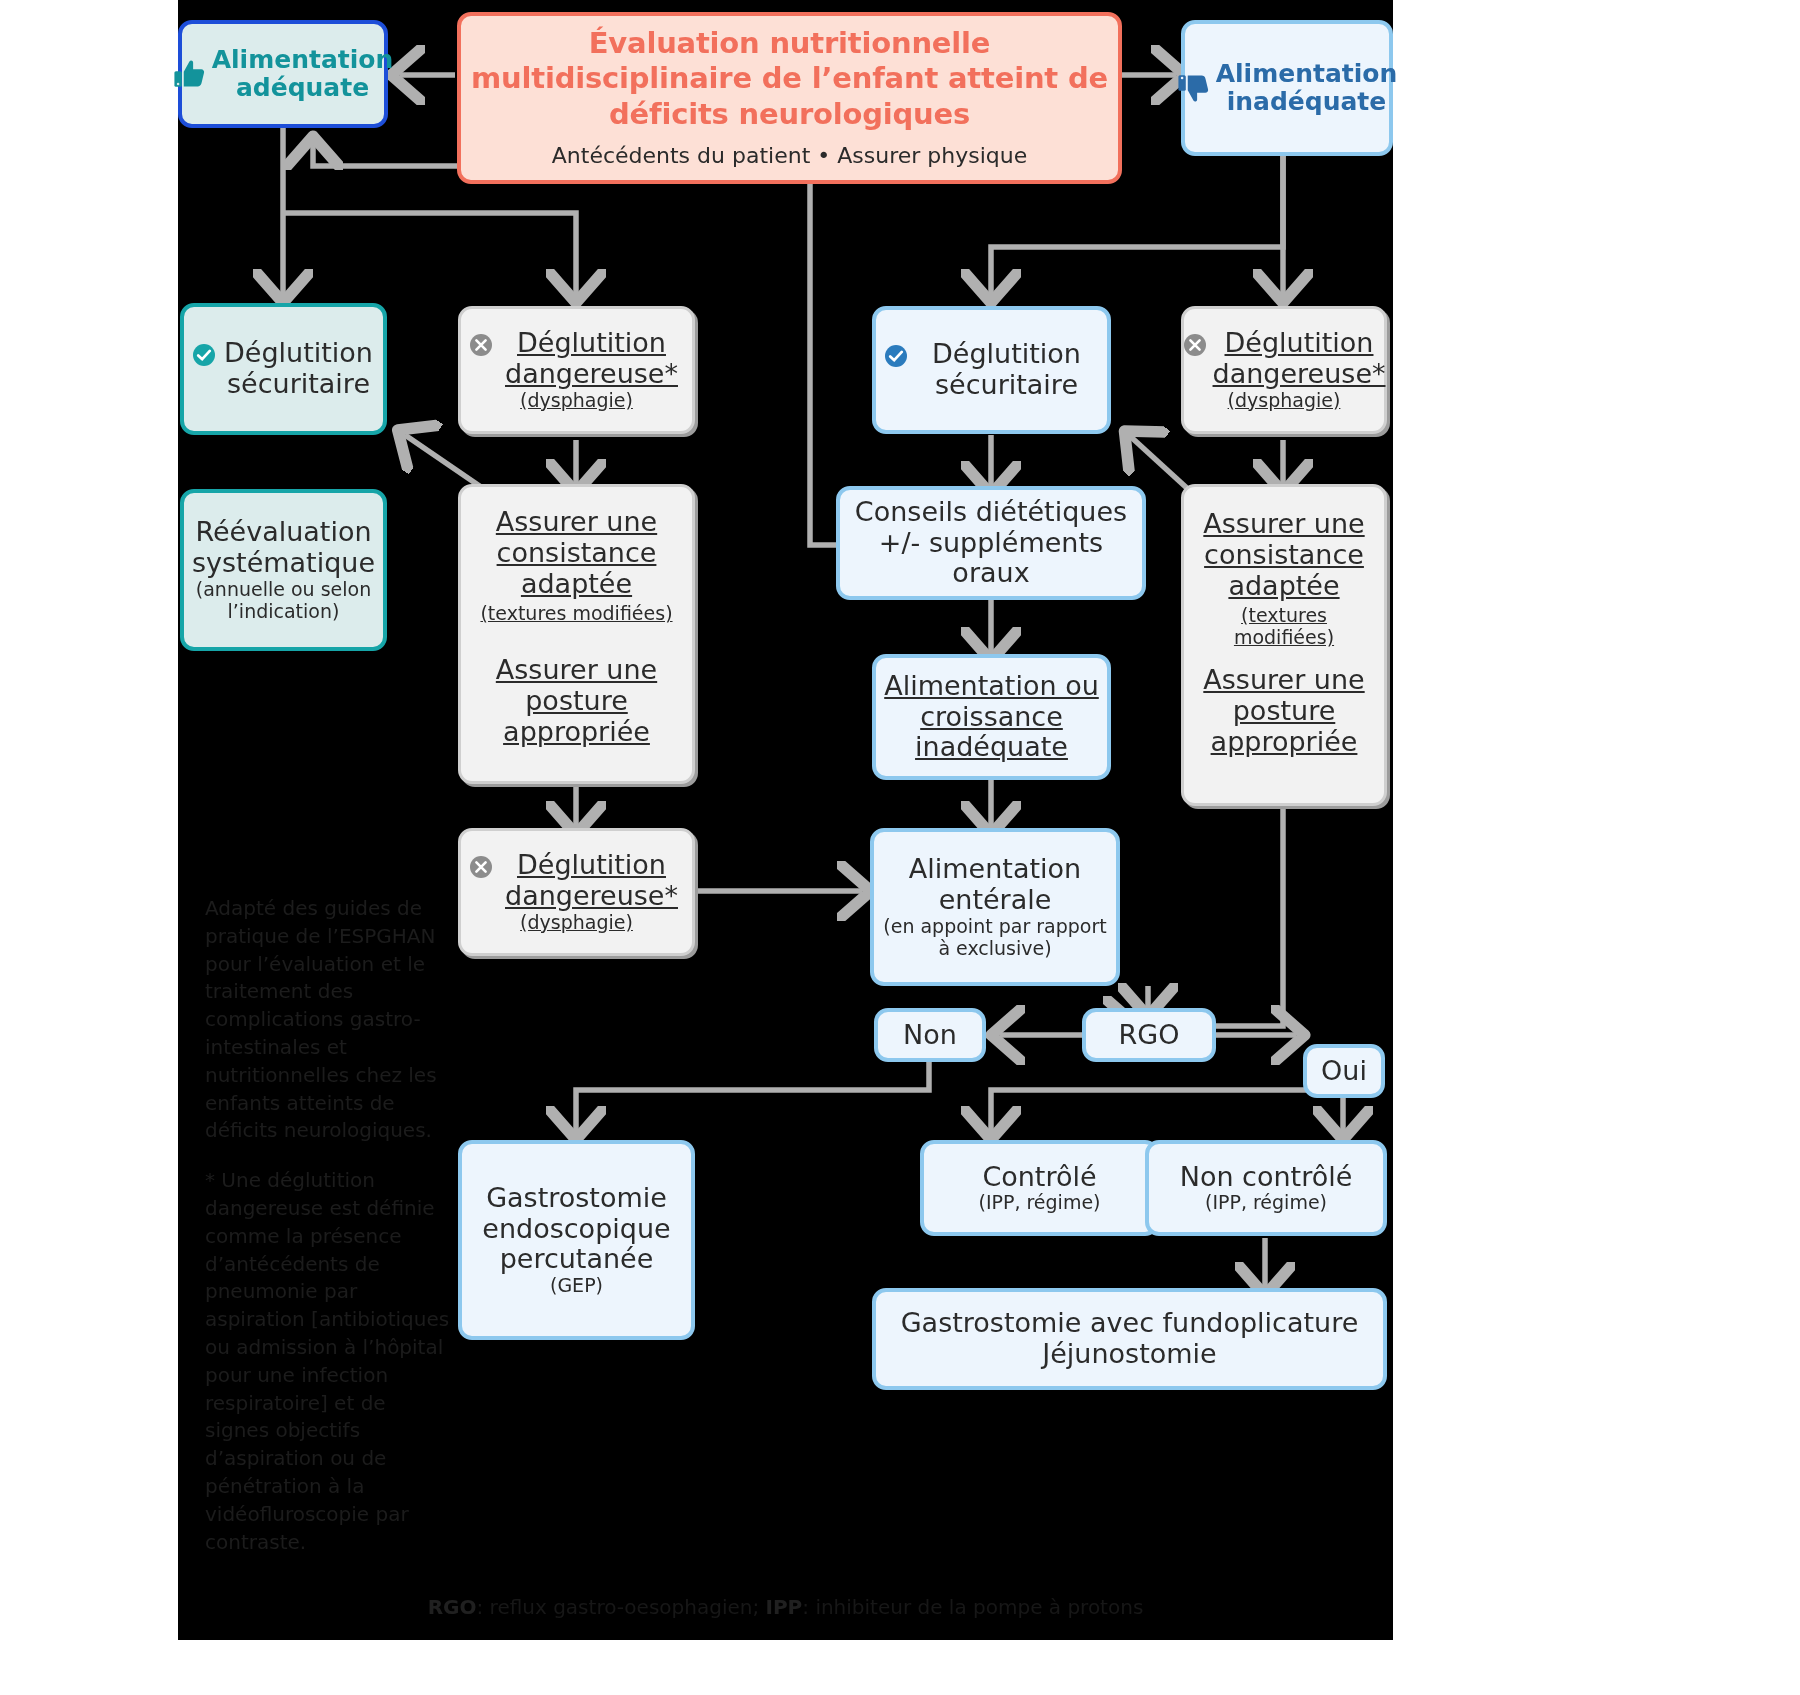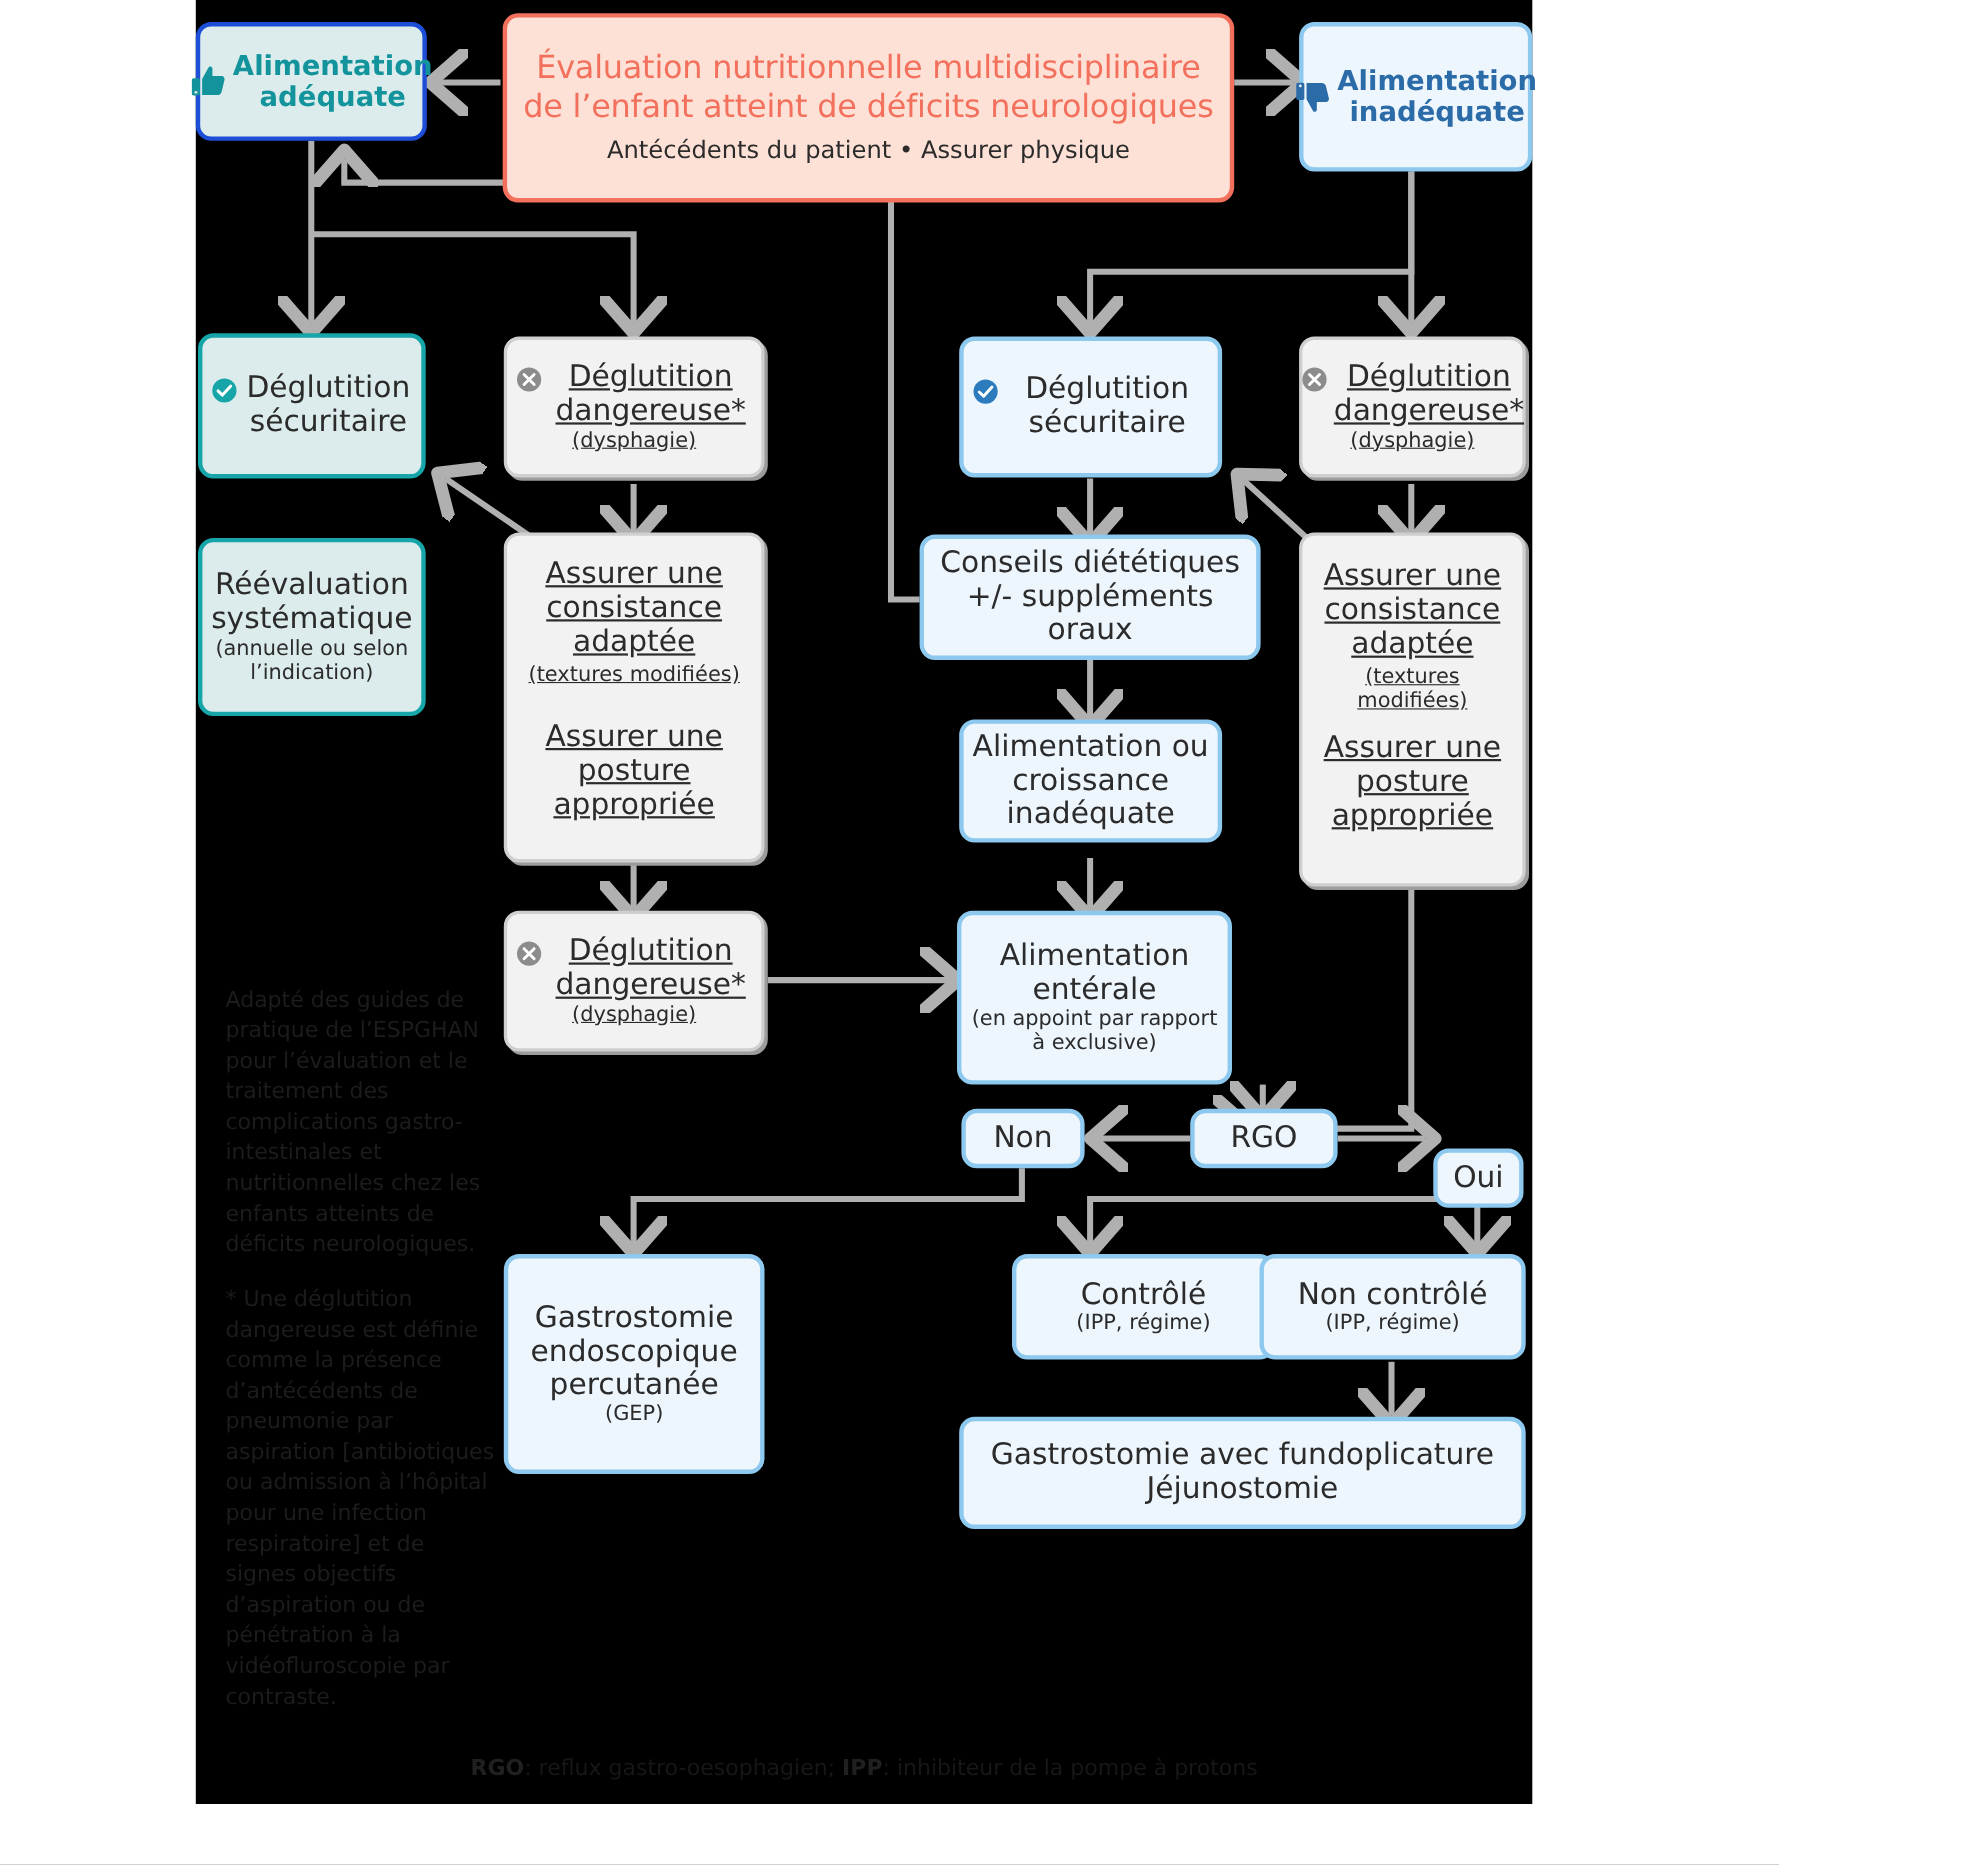--- a/index.html
+++ b/index.html
@@ -18,21 +18,21 @@
   .blue{background:#edf5fd;border:4px solid #8dc8ee;color:#2b2b2b;}
   .blue-head{background:#edf5fd;border:4px solid #8dc8ee;color:#2b6ba8;font-weight:bold;}
   
   .grey{background:#f2f2f2;border:3px solid #cfcfcf;color:#2b2b2b;box-shadow:3px 3px 0 0 #9c9c9c;text-decoration:underline;}
   
   .salmon{background:#fde0d6;border:4px solid #f2705c;}
 
   .t-main{font-size:27px;line-height:1.14;}
   .t-small{font-size:19px;line-height:1.15;}
 
-  .hdr-title{color:#f2705c;font-weight:normal;font-size:29px;line-height:1.22;letter-spacing:-0.2px;}
+  .hdr-title{color:#f2705c;font-weight:bold;font-size:29px;line-height:1.22;letter-spacing:-0.2px;}
   .hdr-sub{color:#2b2b2b;font-size:22px;line-height:1.32;margin-top:9px;}
 
   .hbox{flex-direction:row;gap:5px;}
   .ic{flex:0 0 auto;display:inline-flex;align-items:center;justify-content:center;}
   .ic svg{display:block;}
   .lbl-row{display:flex;flex-direction:row;align-items:flex-start;justify-content:center;gap:6px;}
 
   .side-note{position:absolute;left:205px;top:895px;width:245px;color:#1c1c1c;
              font-size:20px;line-height:1.39;}
   .side-note p{margin:0 0 22px 0;}
@@ -215,21 +215,21 @@
   <div class="box blue" style="left:836px;top:486px;width:310px;height:114px;">
     <div class="t-main">Conseils diététiques +/- suppléments oraux</div>
   </div>
 
   <div class="box grey" style="left:1181px;top:484px;width:206px;height:322px;justify-content:flex-start;padding-top:22px;">
     <div class="t-main">Assurer une consistance adaptée</div>
     <div class="t-small" style="margin-top:4px;">(textures modifiées)</div>
     <div class="t-main" style="margin-top:16px;">Assurer une posture appropriée</div>
   </div>
 
-  <div class="box blue" style="left:872px;top:654px;width:239px;height:112px;">
+  <div class="box blue" style="left:872px;top:654px;width:239px;height:126px;text-decoration:underline;">
     <div class="t-main">Alimentation ou croissance inadéquate</div>
   </div>
 
   <div class="box blue" style="left:870px;top:828px;width:250px;height:158px;">
     <div class="t-main">Alimentation entérale</div>
     <div class="t-small">(en appoint par rapport à exclusive)</div>
   </div>
 
   <div class="box blue" style="left:1082px;top:1008px;width:134px;height:54px;">
     <div class="t-main">RGO</div>

